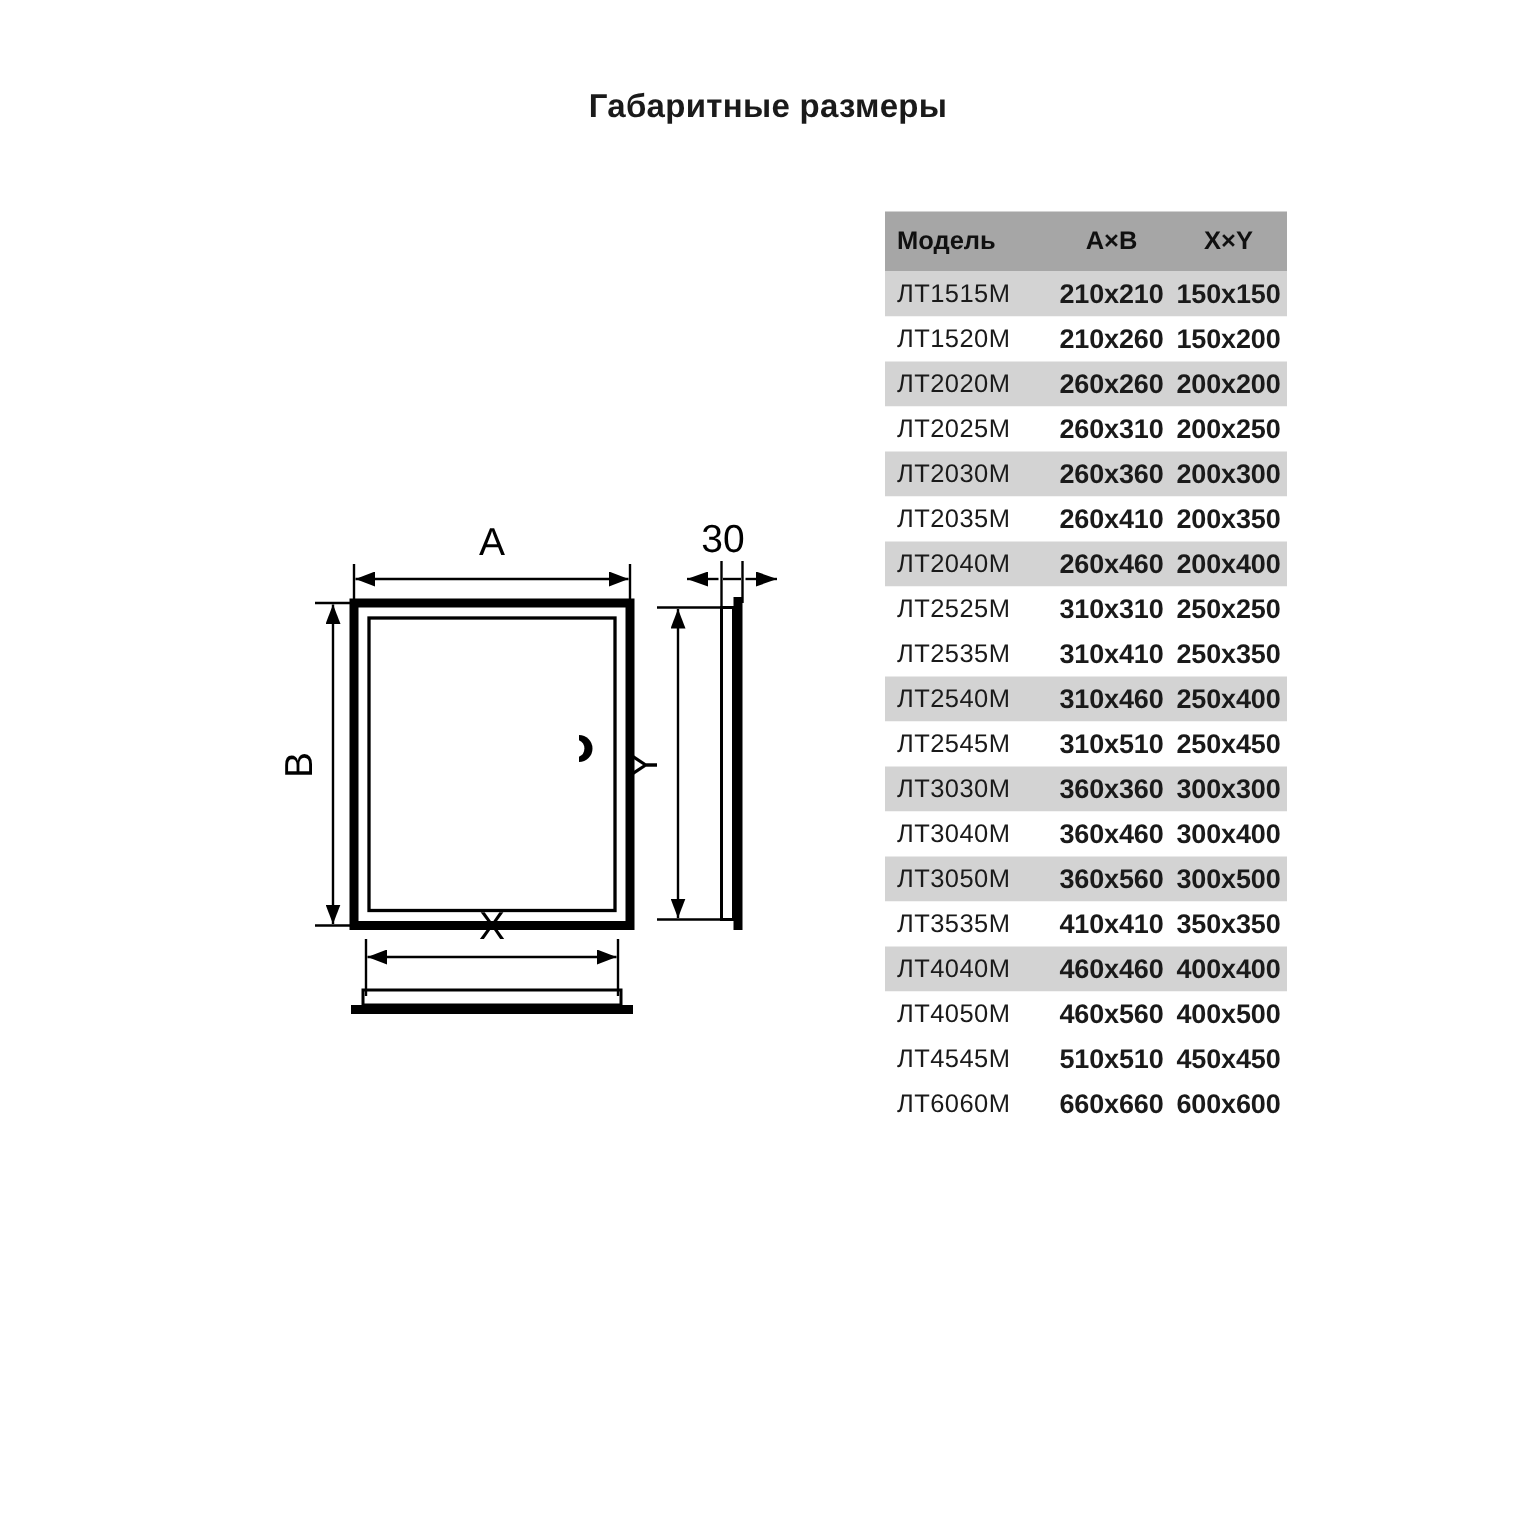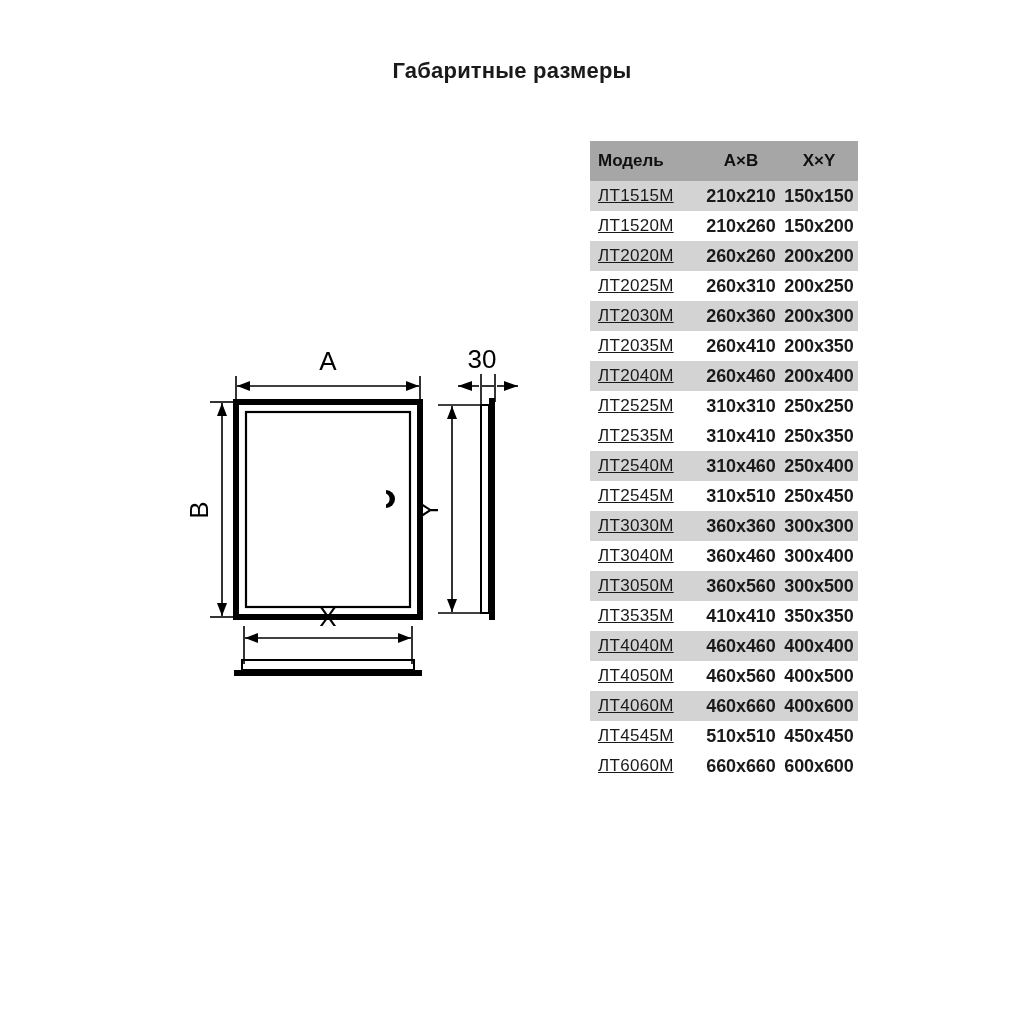--- a/index.html
+++ b/index.html
@@ -81,21 +81,20 @@
     border: 0;
     color: #1a1a1a;
     vertical-align: middle;
   }
   #spec-table td.model {
     font-size: 17px;
     font-weight: normal;
     text-align: left;
     padding-left: 8px;
     letter-spacing: 0.3px;
-    text-decoration: underline;
   }
   #spec-table td.dim {
     font-size: 18px;
     font-weight: bold;
     text-align: center;
     letter-spacing: -0.1px;
   }
 </style>
 </head>
 <body>
@@ -272,25 +271,20 @@
       <tr class="shade">
         <td class="model">ЛТ4040М</td>
         <td class="dim">460x460</td>
         <td class="dim">400x400</td>
       </tr>
       <tr class="plain">
         <td class="model">ЛТ4050М</td>
         <td class="dim">460x560</td>
         <td class="dim">400x500</td>
       </tr>
-      <tr class="shade">
-        <td class="model">ЛТ4060М</td>
-        <td class="dim">460x660</td>
-        <td class="dim">400x600</td>
-      </tr>
       <tr class="plain">
         <td class="model">ЛТ4545М</td>
         <td class="dim">510x510</td>
         <td class="dim">450x450</td>
       </tr>
       <tr class="plain">
         <td class="model">ЛТ6060М</td>
         <td class="dim">660x660</td>
         <td class="dim">600x600</td>
       </tr>

